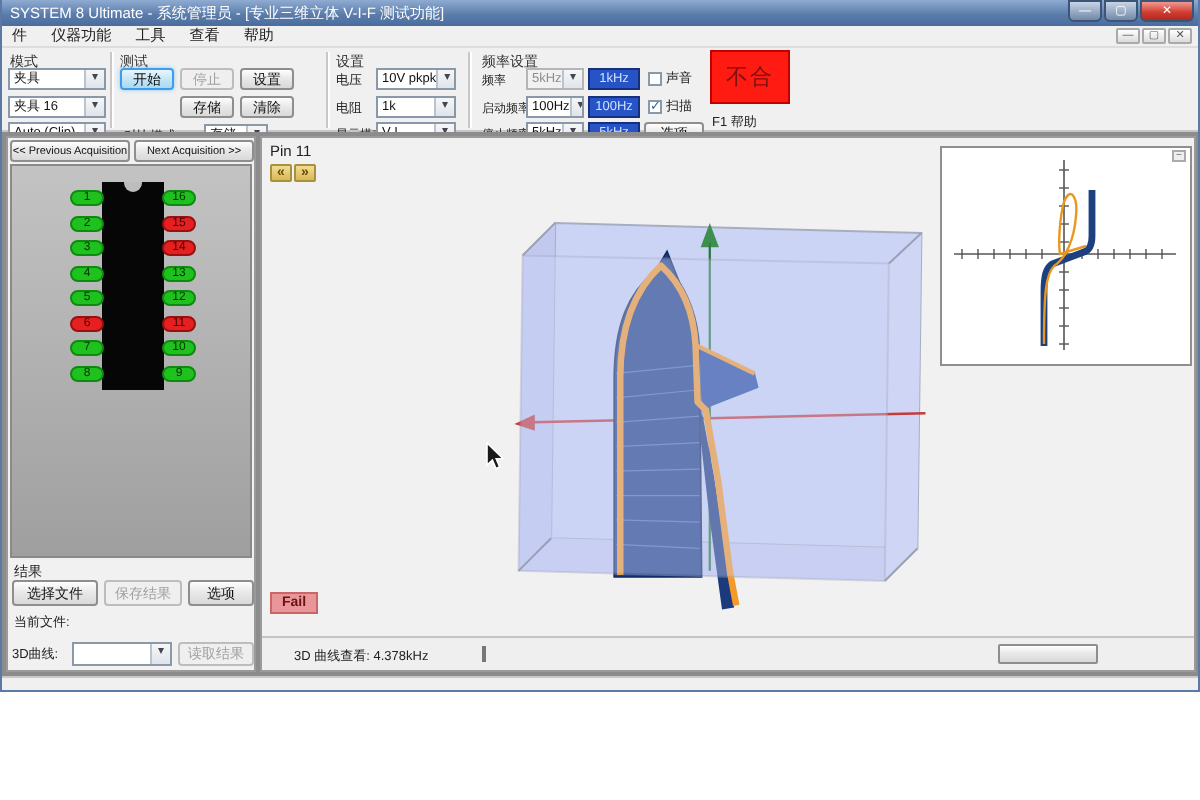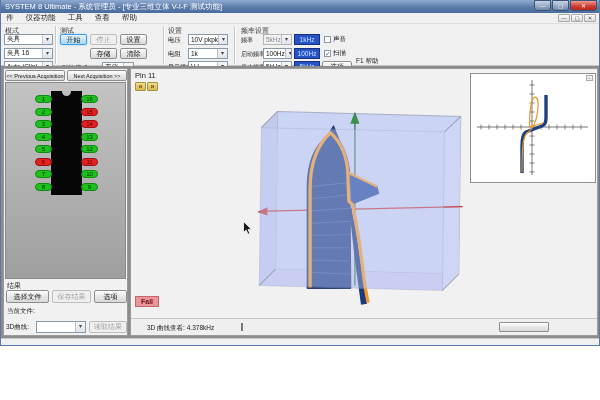--- a/index.html
+++ b/index.html
@@ -186,20 +186,21 @@
       <span class="chk" style="left:323px;top:11px">
         <span class="box"></span>
         <span>声音</span>
       </span>
       <span class="chk" style="left:323px;top:25px">
         <span class="box">✓</span>
         <span>扫描</span>
       </span>
       <div class="btn" style="left:321px;top:37px;width:30px;height:11px">选项</div>
 
+      <div class="fail-ind">不合</div>
       <span class="flabel" style="left:355px;top:33px">F1 帮助</span>
     </div>
 
     <div class="mdi">
 
       <div class="panel left-panel">
         <div class="btn acq-btn" style="left:1px;width:60px">&lt;&lt; Previous Acquisition</div>
         <div class="btn acq-btn" style="left:63px;width:60px">Next Acquisition &gt;&gt;</div>
 
         <div class="chip-area">

